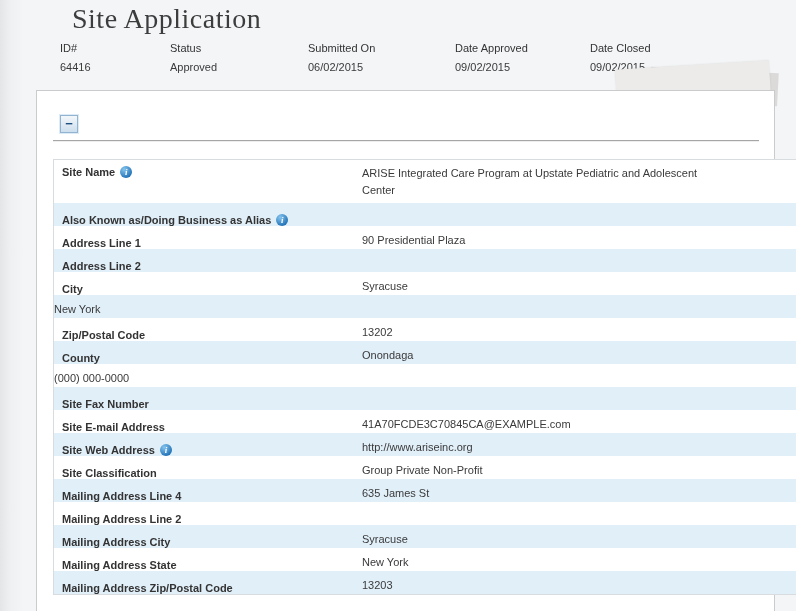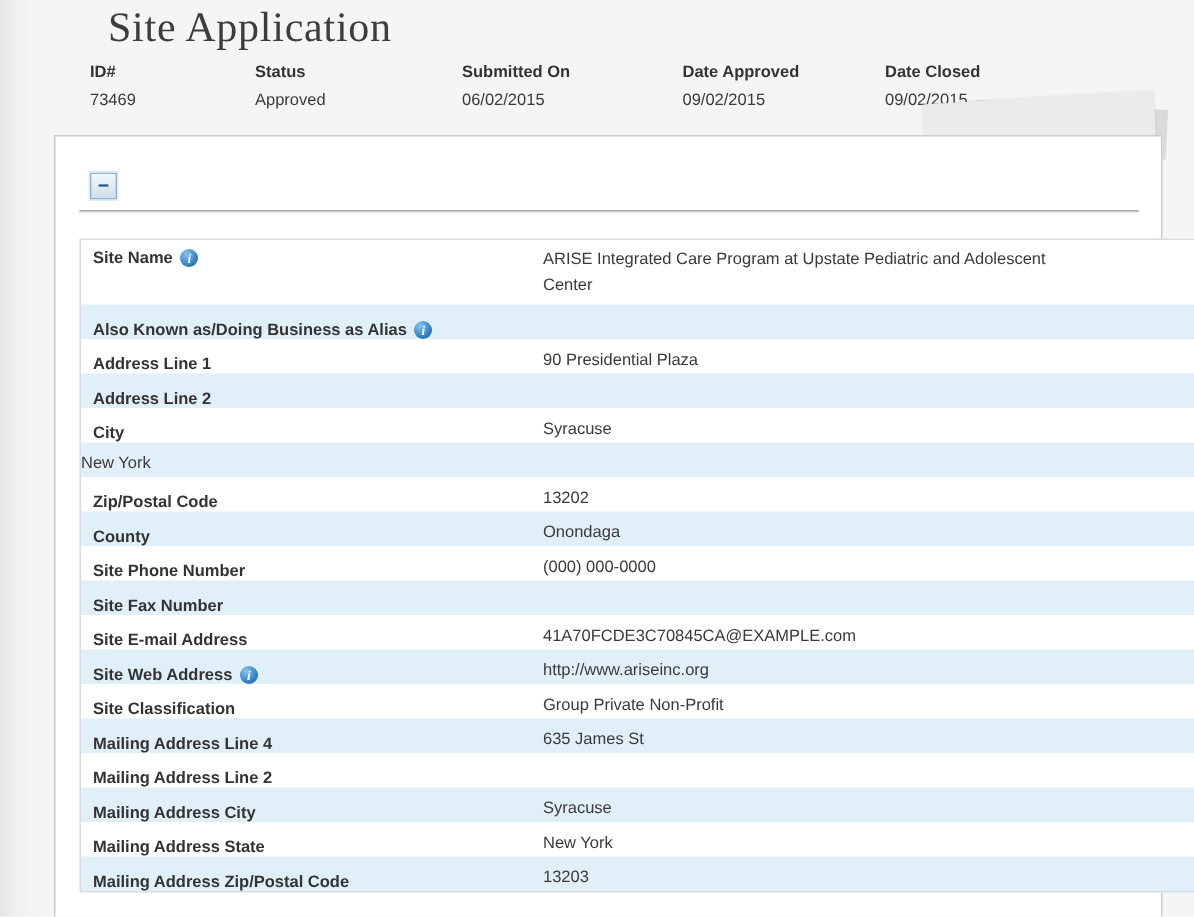--- a/index.html
+++ b/index.html
@@ -33,21 +33,21 @@
     left: 0;
     width: 100%;
     height: 46px;
   }
   .meta-col { position: absolute; top: 0; }
   .meta-col:nth-of-type(1) { left: 60px; }
   .meta-col:nth-of-type(2) { left: 170px; }
   .meta-col:nth-of-type(3) { left: 308px; }
   .meta-col:nth-of-type(4) { left: 455px; }
   .meta-col:nth-of-type(5) { left: 590px; }
-  .meta-label { font-size: 11px; font-weight: bold; color: #333; }
+  .meta-label { font-size: 11px; font-weight: normal; color: #333; }
   .meta-value { font-size: 11px; color: #3a3a3a; margin-top: 7px; }
 
   .paper { position: absolute; }
   .paper-back {
     top: 70px; left: 650px; width: 128px; height: 33px;
     background: #dbdad8;
     transform: rotate(3deg);
   }
   .paper-front {
     top: 65px; left: 616px; width: 154px; height: 37px;
@@ -153,21 +153,21 @@
   }
 </style>
 </head>
 <body style="--row-alt: #e1eff9; --accent-blue: #1e6fb5; --collapse-border: #93b4d0; --collapse-glyph-color: #1d4f80; --card-border: #c9cbcd; --table-border: #d8dcdf; --divider-color: #a6a6a6; --title-color: #3d3d3e;">
 
 <h1 class="page-title">Site Application</h1>
 
 <div class="meta-bar">
   <div class="meta-col">
     <div class="meta-label">ID#</div>
-    <div class="meta-value">73469</div>
+    <div class="meta-value">64416</div>
   </div>
   <div class="meta-col">
     <div class="meta-label">Status</div>
     <div class="meta-value">Approved</div>
   </div>
   <div class="meta-col">
     <div class="meta-label">Submitted On</div>
     <div class="meta-value">06/02/2015</div>
   </div>
   <div class="meta-col">
@@ -230,23 +230,20 @@
         </div>
         <div class="field-value">13202</div>
       </div>
       <div class="row alt">
         <div class="field-label">
           <span>County</span>
         </div>
         <div class="field-value">Onondaga</div>
       </div>
       <div class="row">
-        <div class="field-label">
-          <span>Site Phone Number</span>
-        </div>
         <div class="field-value">(000) 000-0000</div>
       </div>
       <div class="row alt">
         <div class="field-label">
           <span>Site Fax Number</span>
         </div>
         <div class="field-value"></div>
       </div>
       <div class="row">
         <div class="field-label">

